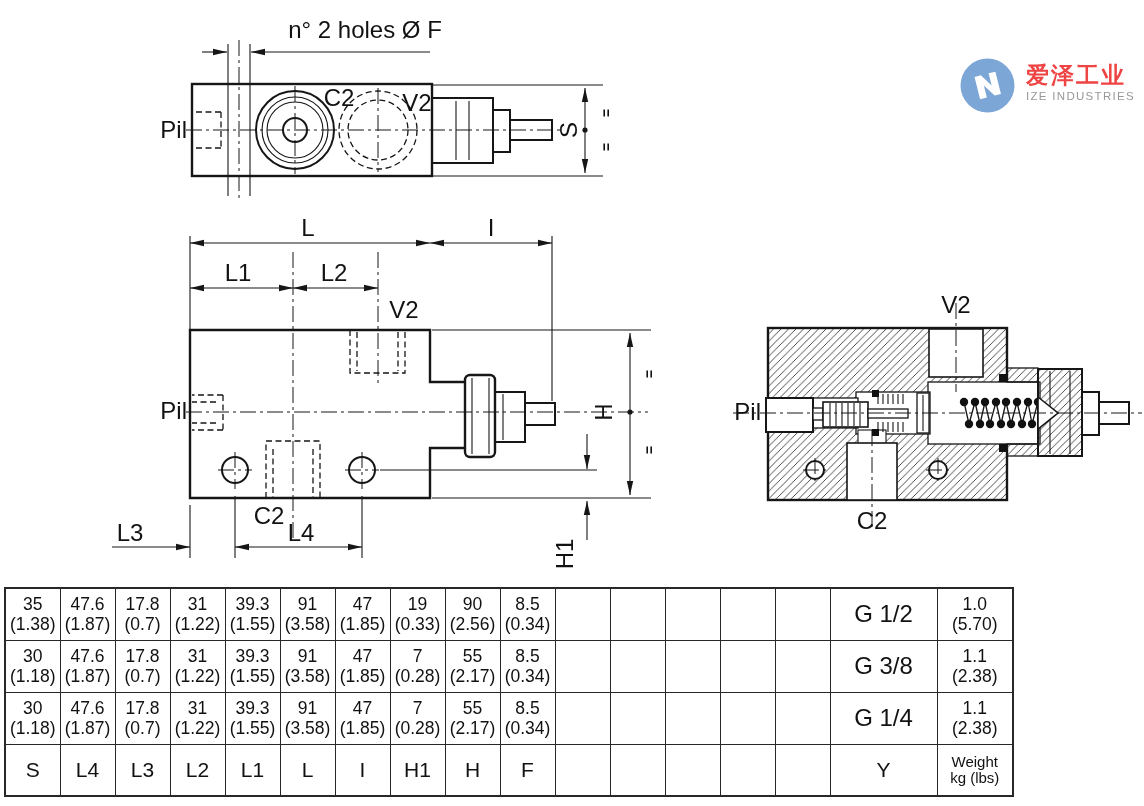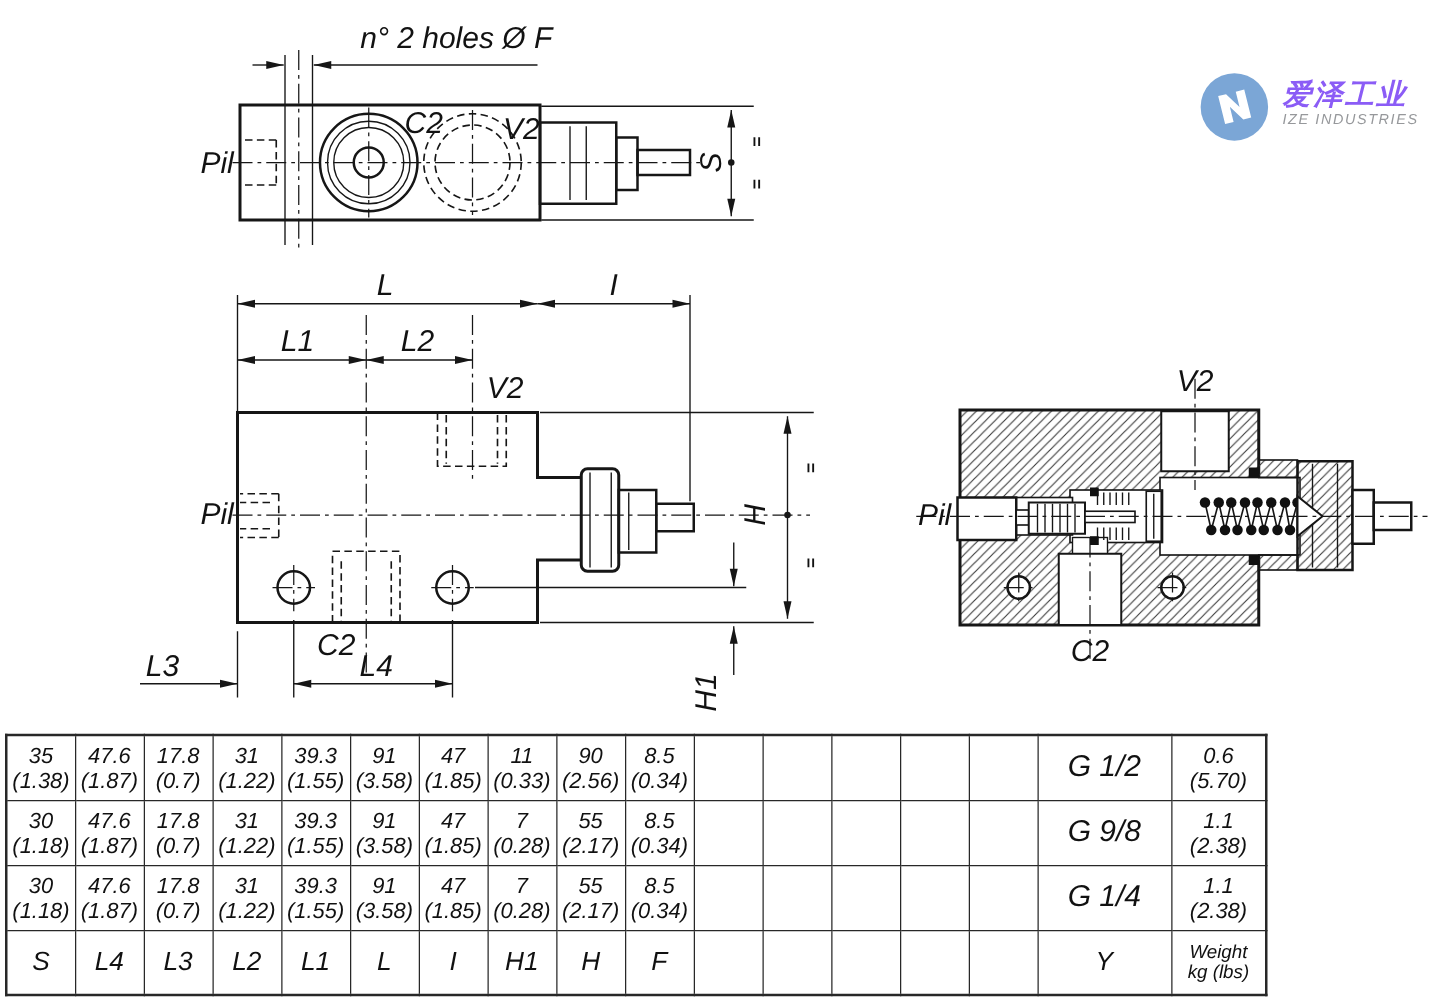--- a/index.html
+++ b/index.html
@@ -1,17 +1,17 @@
 <!DOCTYPE html>
 <html><head>
 <meta charset="utf-8">
 <style>
   html,body{margin:0;padding:0;background:#fff;}
   #canvas{position:relative;width:1144px;height:806px;background:#fff;overflow:hidden;
-          font-family:"Liberation Sans",sans-serif;font-style:italic;}
+          font-family:"Liberation Sans",sans-serif;}
   svg text{fill:#121212;font-family:"Liberation Sans",sans-serif;font-size:24px;}
   svg .lbl-sm{font-size:14px;font-weight:bold;}
   .b {stroke:#161616;stroke-width:2.4;fill:none;}
   .b2{stroke:#161616;stroke-width:2;fill:none;}
   .med{stroke:#161616;stroke-width:1.6;fill:none;}
   .t {stroke:#161616;stroke-width:1.1;fill:none;}
   .t2{stroke:#161616;stroke-width:1.3;fill:none;}
   .dim{stroke:#161616;stroke-width:1.1;fill:none;}
   .cl{stroke:#161616;stroke-width:1;fill:none;stroke-dasharray:16 4 3 4;}
   .dsh{stroke:#161616;stroke-width:1.3;fill:none;stroke-dasharray:6 3.5;}
@@ -24,21 +24,21 @@
   #dimtable td{border:1.5px solid #282828;text-align:center;vertical-align:middle;padding:0;
                color:#111;}
   #dimtable tr{height:52px;}
   .cv{font-size:17.5px;line-height:1.16;}
   .ycell{font-size:24px;}
   .hdr{font-size:21px;}
   .whdr{font-size:15px;line-height:1.08;}
   
   .logo{position:absolute;left:960px;top:58px;display:flex;align-items:flex-start;gap:11px;}
   .logo-text{display:flex;flex-direction:column;}
-  .logo-cn{font-size:23px;font-weight:bold;color:#8b5cf6;letter-spacing:2px;line-height:1.15;margin-top:4px;}
+  .logo-cn{font-size:23px;font-weight:bold;color:#ef4444;letter-spacing:2px;line-height:1.15;margin-top:4px;}
   .logo-en{font-size:11.5px;color:#96989b;letter-spacing:1.3px;margin-top:2px;}
 </style>
 </head>
 <body>
 
 <div id="canvas">
 
 <svg width="1144" height="585" viewBox="0 0 1144 585">
   <defs>
     <marker id="aR" markerWidth="15" markerHeight="8" refX="14.5" refY="4" orient="auto" markerUnits="userSpaceOnUse">
@@ -269,39 +269,39 @@
           </td>
           <td class="cv">
             <div>91</div>
             <div>(3.58)</div>
           </td>
           <td class="cv">
             <div>47</div>
             <div>(1.85)</div>
           </td>
           <td class="cv">
-            <div>11</div>
+            <div>19</div>
             <div>(0.33)</div>
           </td>
           <td class="cv">
             <div>90</div>
             <div>(2.56)</div>
           </td>
           <td class="cv">
             <div>8.5</div>
             <div>(0.34)</div>
           </td>
           <td></td>
           <td></td>
           <td></td>
           <td></td>
           <td></td>
           <td class="ycell">G 1/2</td>
           <td class="cv">
-            <div>0.6</div>
+            <div>1.0</div>
             <div>(5.70)</div>
           </td>
         </tr>
         <tr>
           <td class="cv">
             <div>30</div>
             <div>(1.18)</div>
           </td>
           <td class="cv">
             <div>47.6</div>
@@ -337,21 +337,21 @@
           </td>
           <td class="cv">
             <div>8.5</div>
             <div>(0.34)</div>
           </td>
           <td></td>
           <td></td>
           <td></td>
           <td></td>
           <td></td>
-          <td class="ycell">G 9/8</td>
+          <td class="ycell">G 3/8</td>
           <td class="cv">
             <div>1.1</div>
             <div>(2.38)</div>
           </td>
         </tr>
         <tr>
           <td class="cv">
             <div>30</div>
             <div>(1.18)</div>
           </td>

